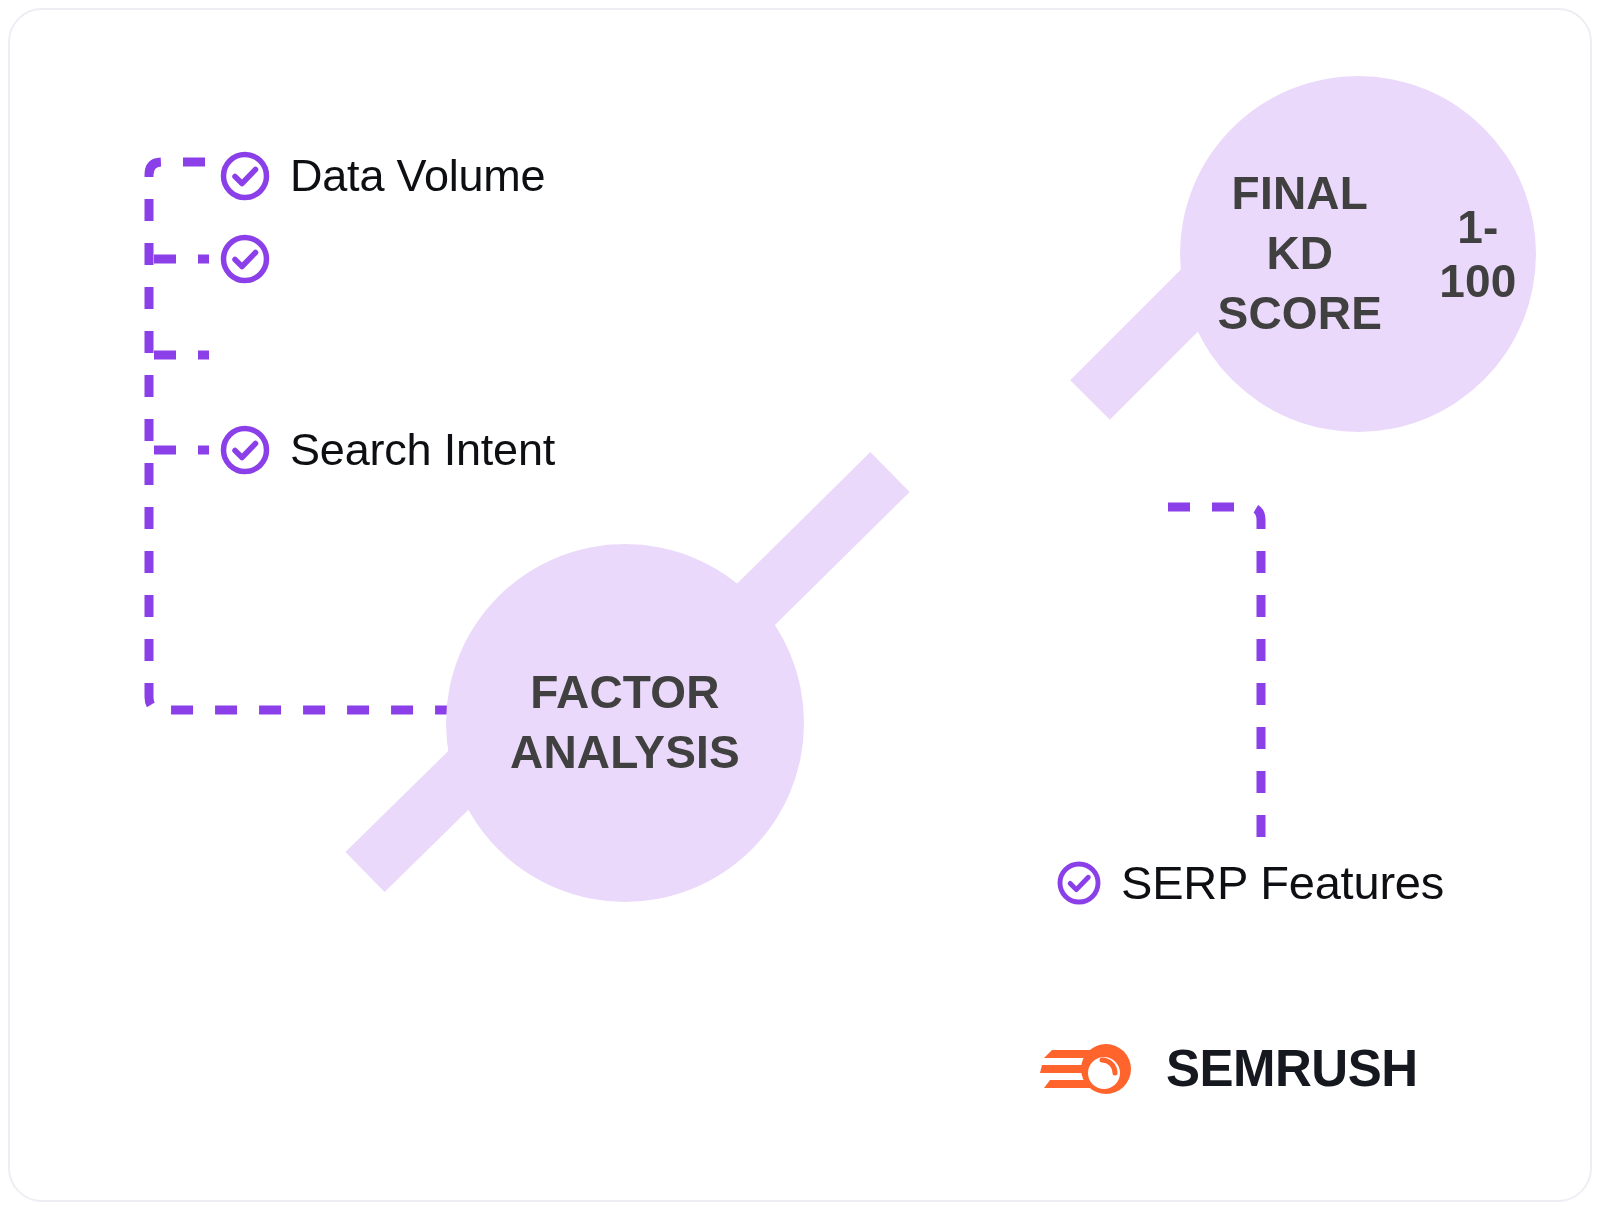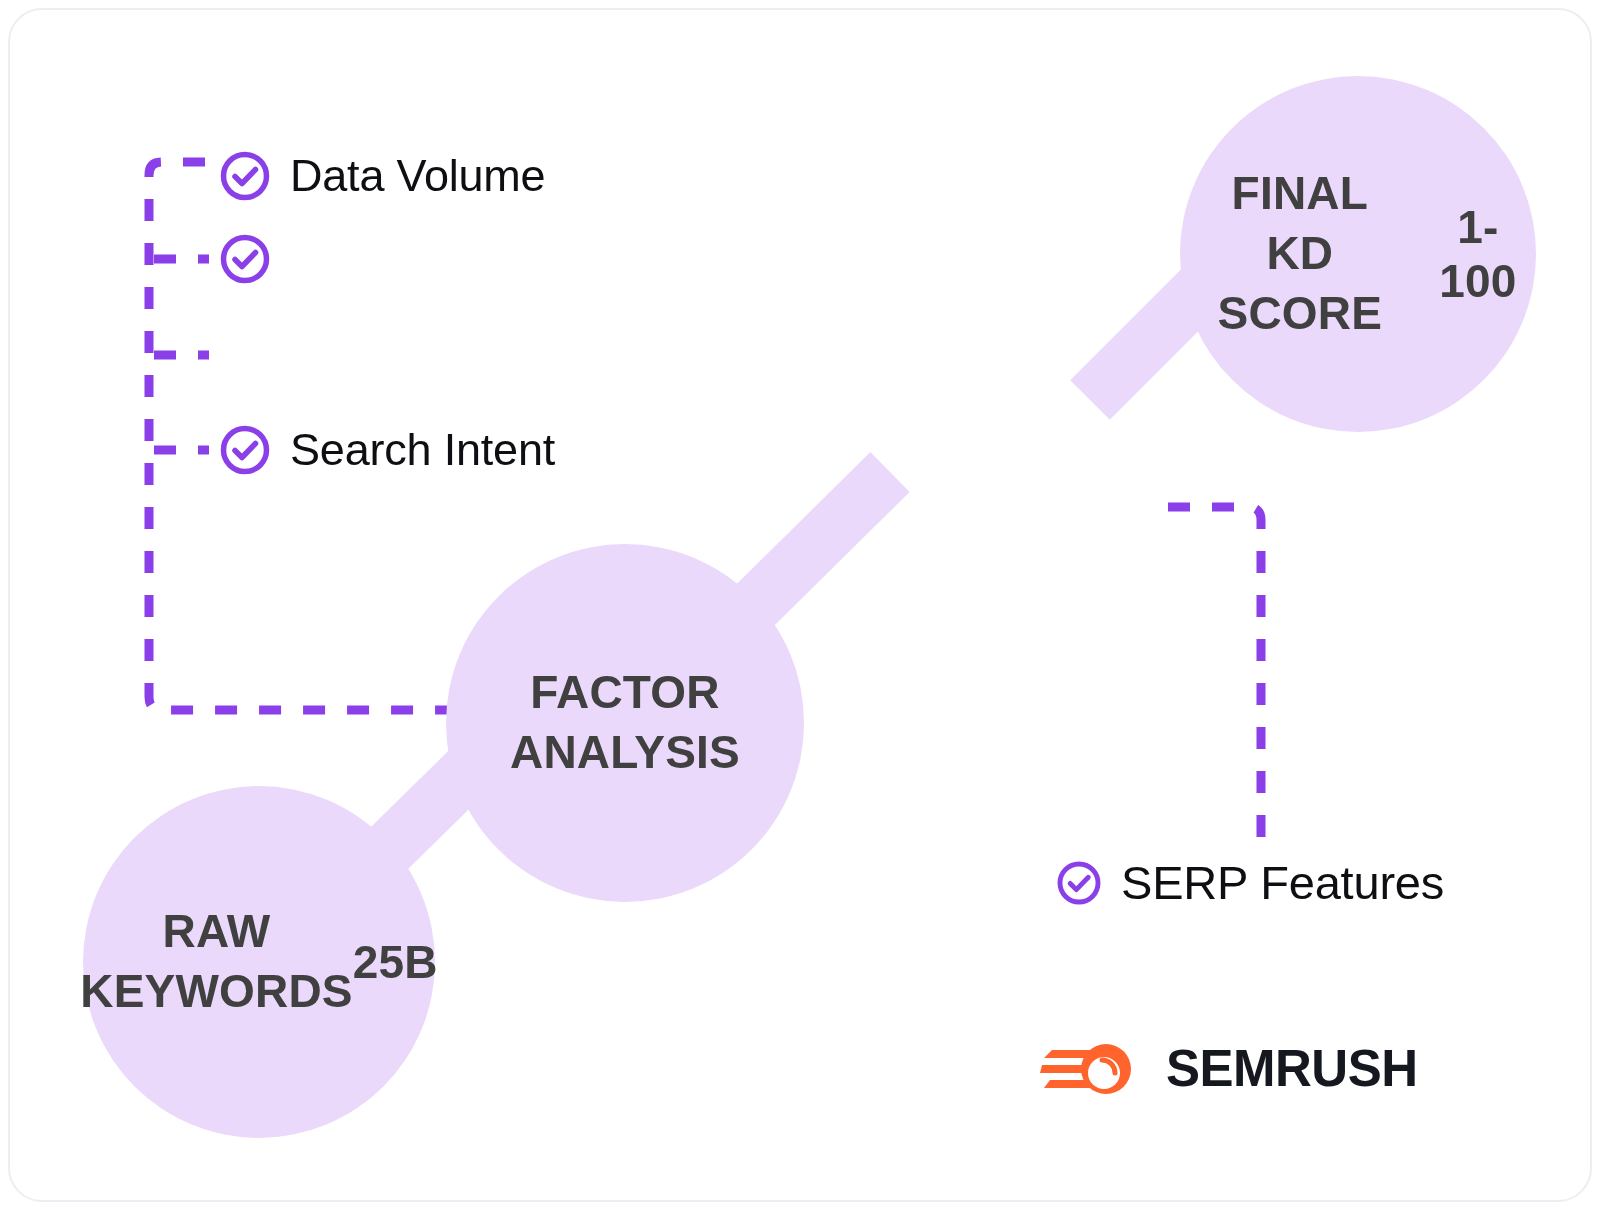--- a/index.html
+++ b/index.html
@@ -133,25 +133,20 @@
 
       <path d="M 195 152 L 152 152 Q 139 152 139 165 L 139 687 Q 139 700 152 700 L 440 700" fill="none" stroke="#8A3FE8" stroke-width="9" stroke-dasharray="22 22" stroke-linecap="butt"></path>
 
       <path d="M 144 249 L 199 249" fill="none" stroke="#8A3FE8" stroke-width="9" stroke-dasharray="22 22"></path>
       <path d="M 144 345 L 199 345" fill="none" stroke="#8A3FE8" stroke-width="9" stroke-dasharray="22 22"></path>
       <path d="M 144 440 L 199 440" fill="none" stroke="#8A3FE8" stroke-width="9" stroke-dasharray="22 22"></path>
 
       <path d="M 1158 497 L 1238 497 Q 1251 497 1251 510 L 1251 833" fill="none" stroke="#8A3FE8" stroke-width="9" stroke-dasharray="22 22" stroke-linecap="butt"></path>
     </svg>
 
-    <div class="node" id="node-raw-keywords">
-      <div class="node-title">RAW
-KEYWORDS</div>
-      <div class="node-value">25B</div>
-    </div>
 
     <div class="node" id="node-factor-analysis">
       <div class="node-title">FACTOR
 ANALYSIS</div>
     </div>
 
 
     <div class="node" id="node-final-kd">
       <div class="node-title">FINAL
 KD SCORE</div>

